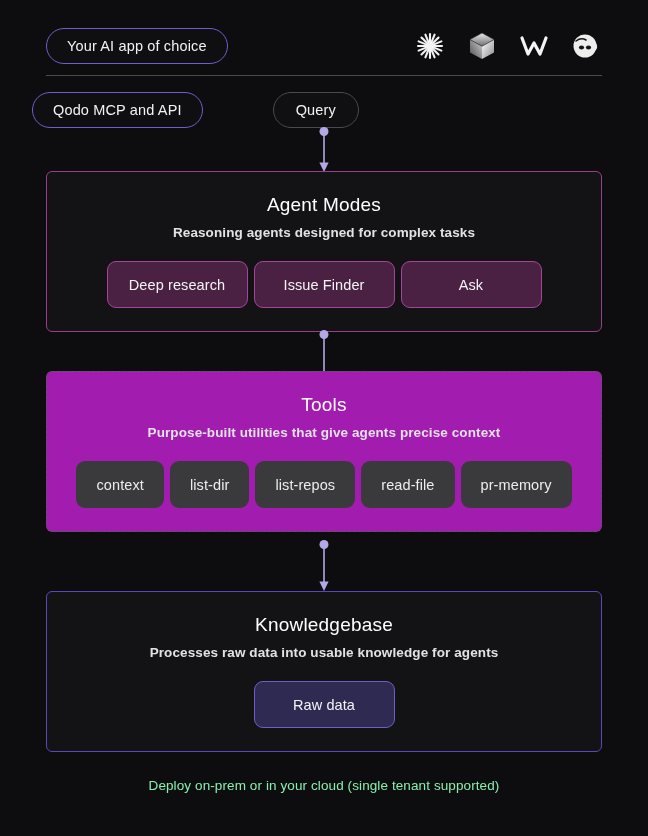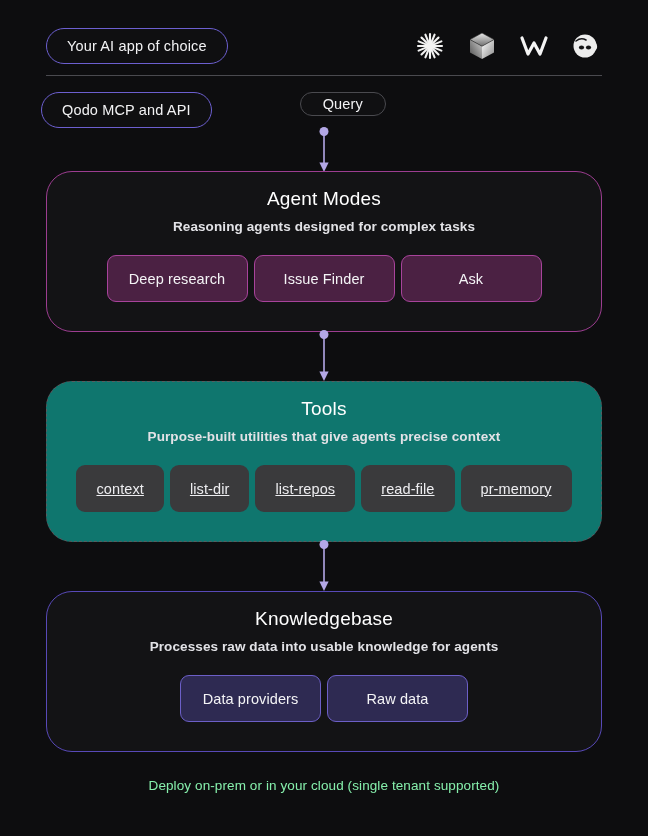--- a/index.html
+++ b/index.html
@@ -43,21 +43,21 @@
     font-size: 14.5px;
     letter-spacing: 0.15px;
     background: #0f0f11;
     white-space: nowrap;
   }
 
   .pill-gray {
     display: inline-flex;
     align-items: center;
     justify-content: center;
-    height: 24px;
+    height: 36px;
     padding: 0 22px;
     border-radius: 18px;
     border: 1.3px solid #4a4a4f;
     color: #f2f2f4;
     font-size: 14.5px;
     letter-spacing: 0.15px;
     background: #101012;
     white-space: nowrap;
   }
 
@@ -82,27 +82,27 @@
     left: 46px;
     top: 75px;
     width: 556px;
     height: 1px;
     background: #4a4a4f;
   }
 
   
   .second-row {
     position: absolute;
-    left: 41px;
+    left: 32px;
     top: 92px;
     width: 556px;
     height: 36px;
     display: flex;
-    align-items: flex-start;
-    gap: 88px;
+    align-items: flex-end;
+    gap: 70px;
   }
 
   
   .connector {
     position: absolute;
     left: 50%;
     transform: translateX(-50%);
     width: 18px;
   }
   .connector svg { display: block; overflow: visible; }
@@ -110,34 +110,34 @@
   .conn-1 { top: 127px; }
   .conn-2 { top: 330px; }
   .conn-3 { top: 540px; }
 
   
   .card {
     position: absolute;
     left: 46px;
     width: 556px;
     background: #131315;
-    border-radius: 26px;
-    padding-top: 12px;
+    border-radius: 6px;
+    padding-top: 18px;
   }
 
   .card-agent {
     top: 171px;
     height: 161px;
     border: 1.4px solid #9c3d90;
   }
   .card-tools {
-    top: 381px;
+    top: 371px;
     height: 161px;
     border: 1.4px dashed #5a5a5f;
-    background: #0f766e;
+    background: #a21caf;
   }
   .card-kb {
     top: 591px;
     height: 161px;
     border: 1.4px solid #5849b8;
   }
 
   .card-title {
     text-align: center;
     color: #ffffff;
@@ -181,21 +181,20 @@
     background: #4b2143;
     border: 1.3px solid #a8439b;
   }
 
   .chip-tool {
     background: #3a3a3c;
     border: none;
     padding: 0 20px;
     min-width: 79px;
     color: #ededf0;
-    text-decoration: underline;
   }
 
   .chip-kb {
     width: 141px;
     background: #2e2a52;
     border: 1.3px solid #6c5fc7;
   }
 
   
   .footer {
@@ -324,20 +323,19 @@
       <circle cx="9" cy="4.5" r="4.5" fill="#b3a7e6"></circle>
       <line x1="9" y1="6" x2="9" y2="43" stroke="#b3a7e6" stroke-width="1.6"></line>
       <polygon points="9,51 4.4,41.5 13.6,41.5" fill="#b3a7e6"></polygon>
     </svg>
   </div>
 
   <div class="card card-kb">
     <div class="card-title">Knowledgebase</div>
     <div class="card-sub">Processes raw data into usable knowledge for agents</div>
     <div class="chip-row">
-      <div class="chip chip-kb">Data providers</div>
       <div class="chip chip-kb">Raw data</div>
     </div>
   </div>
 
   <div class="footer">Deploy on-prem or in your cloud (single tenant supported)</div>
 
 </div>
 
 </body></html>

